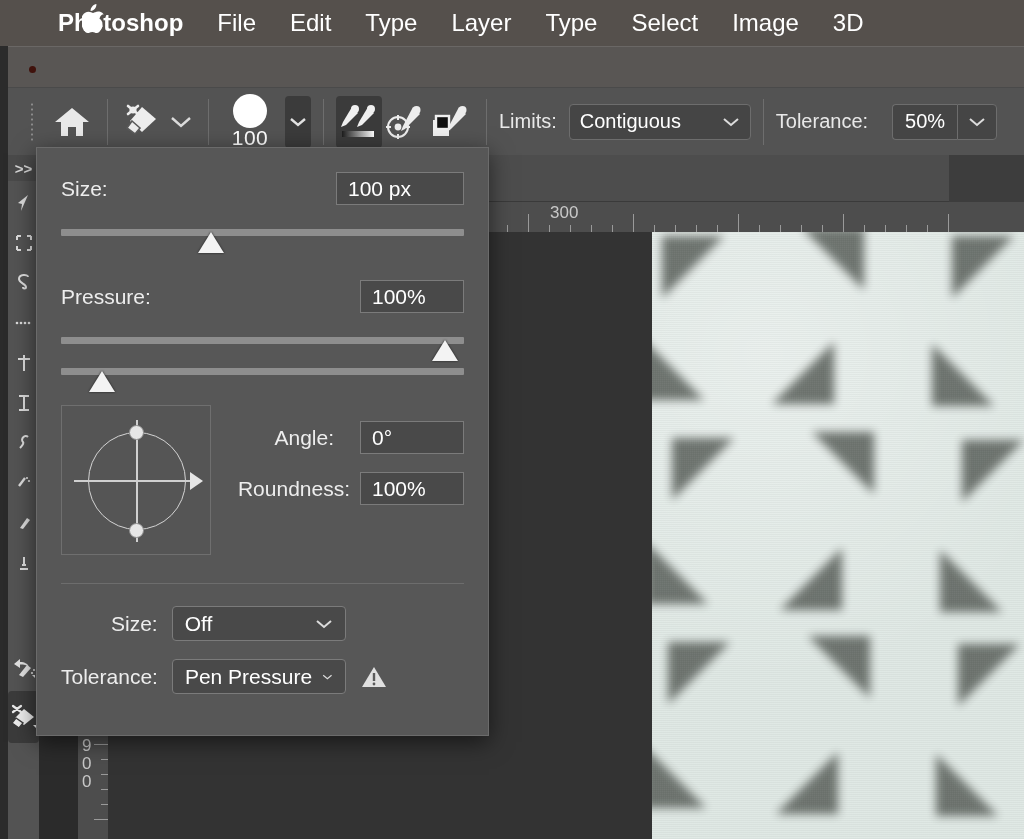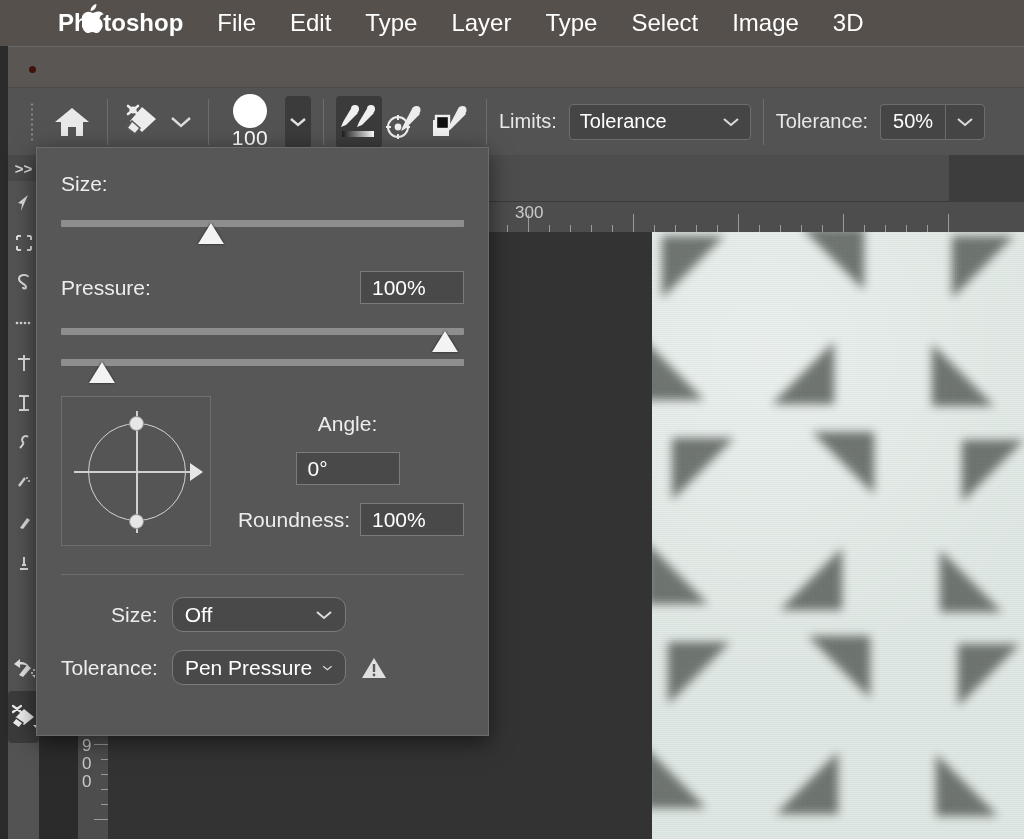--- a/index.html
+++ b/index.html
@@ -206,21 +206,21 @@
   .angle-handle {
     position: absolute; width: 15px; height: 15px; border-radius: 50%;
     background: #e6e6e6; border: 1px solid #8d8d8d;
   }
   .angle-arrow {
     position: absolute; left: 128px; top: 66px; width: 0; height: 0;
     border-top: 9px solid transparent; border-bottom: 9px solid transparent;
     border-left: 13px solid #e6e6e6;
   }
   .panel-sel {
-    background: #494949; border: 1px solid #7b7b7b; border-radius: 11px;
+    background: #494949; border: 1px solid #7b7b7b; border-radius: 4px;
     height: 35px; display: flex; align-items: center; padding: 0 12px;
     color: #ffffff; font-size: 21px; gap: 10px; cursor: pointer;
   }
   .panel-sel .val { flex: 1; white-space: nowrap; }
   .divider { height: 1px; background: #6d6d6d; }
   svg { display: block; }
 </style>
 </head>
 <body>
 
@@ -321,30 +321,30 @@
         <rect x="7" y="14" width="13" height="13" fill="#111111" stroke="#f0f0f0" stroke-width="2.4"></rect>
         <path d="M30 5 L37 12 L22 27 L18 29 L20 24 Z" fill="#ededed"></path>
         <circle cx="33.5" cy="8" r="4" fill="#ededed"></circle>
       </svg>
     </div>
 
     <div class="ob-sep"></div>
 
     <span class="ob-label">Limits:</span>
     <div class="ob-select" style="margin-left:12px;width:182px;">
-      <span class="val">Tolerance</span>
+      <span class="val">Contiguous</span>
       <svg width="18" height="12" viewBox="0 0 18 12">
         <path d="M2 3 L9 9 L16 3" fill="none" stroke="#dcdcdc" stroke-width="2"></path>
       </svg>
     </div>
 
     <div class="ob-sep"></div>
 
     <span class="ob-label">Tolerance:</span>
-    <div style="display:flex;margin-left:12px;">
+    <div style="display:flex;margin-left:24px;">
       <div class="ob-field">
         <span>50%</span>
       </div>
       <div class="ob-fieldcaret">
         <svg width="18" height="12" viewBox="0 0 18 12">
           <path d="M2 3 L9 9 L16 3" fill="none" stroke="#dcdcdc" stroke-width="2"></path>
         </svg>
       </div>
     </div>
   </div>
@@ -485,21 +485,21 @@
       <div class="rtick" style="left:783px;height:7px;"></div>
     <div class="rtick" style="left:825px;height:7px;"></div>
       <div class="rtick" style="left:846px;height:7px;"></div>
     <div class="rtick" style="left:867px;height:7px;"></div>
       <div class="rtick" style="left:888px;height:7px;"></div>
     <span class="rlabel" style="left:4px;">0</span>
     <span class="rlabel" style="left:109px;">100</span>
     <span class="rlabel" style="left:178px;">0</span>
     <span class="rlabel" style="left:283px;">100</span>
     <span class="rlabel" style="left:388px;">200</span>
-    <span class="rlabel" style="left:476px;">300</span>
+    <span class="rlabel" style="left:511px;">300</span>
   </div>
 
   <div class="ruler-v">
     <div style="position:absolute;right:0;top:512px;width:14px;height:1px;background:#9a9a9a;"></div>
     <div style="position:absolute;right:0;top:527px;width:7px;height:1px;background:#9a9a9a;"></div>
     <div style="position:absolute;right:0;top:542px;width:7px;height:1px;background:#9a9a9a;"></div>
     <div style="position:absolute;right:0;top:557px;width:7px;height:1px;background:#9a9a9a;"></div>
     <div style="position:absolute;right:0;top:572px;width:7px;height:1px;background:#9a9a9a;"></div>
     <div style="position:absolute;right:0;top:587px;width:14px;height:1px;background:#9a9a9a;"></div>
     <div style="position:absolute;left:4px;top:505px;">
@@ -532,20 +532,23 @@
       <div class="tri br" style="left:124px; top:520px;"></div>
       <div class="tri bl" style="left:284px; top:522px;"></div>
       <div class="grain"></div>
     </div>
   </div>
 
   <div class="brush-panel">
 
     <div style="display:flex;align-items:center;justify-content:space-between;padding-top:24px;">
       <span class="row-label">Size:</span>
+      <div class="val-box" style="width:128px;">
+        <span>100 px</span>
+      </div>
     </div>
     <div style="margin-top:24px;">
       <div class="slider-track">
         <div class="slider-thumb" style="left:34%;"></div>
       </div>
     </div>
 
     <div style="display:flex;align-items:center;justify-content:space-between;margin-top:44px;">
       <span class="row-label">Pressure:</span>
       <div class="val-box" style="width:104px;">
@@ -567,21 +570,21 @@
     <div style="display:flex;margin-top:30px;align-items:flex-start;">
       <div class="angle-box">
         <div class="angle-circle"></div>
         <div class="angle-cross-h"></div>
         <div class="angle-cross-v"></div>
         <div class="angle-handle" style="left:67px;top:19px;"></div>
         <div class="angle-handle" style="left:67px;top:117px;"></div>
         <div class="angle-arrow"></div>
       </div>
       <div style="flex:1;padding-left:20px;padding-top:16px;">
-        <div style="display:flex;align-items:center;justify-content:flex-end;gap:16px;flex-direction:column;">
+        <div style="display:flex;align-items:center;justify-content:flex-end;gap:26px;">
           <span class="row-label">Angle:</span>
           <div class="val-box" style="width:104px;">
             <span>0°</span>
           </div>
         </div>
         <div style="display:flex;align-items:center;justify-content:flex-end;gap:10px;margin-top:18px;">
           <span class="row-label">Roundness:</span>
           <div class="val-box" style="width:104px;">
             <span>100%</span>
           </div>

